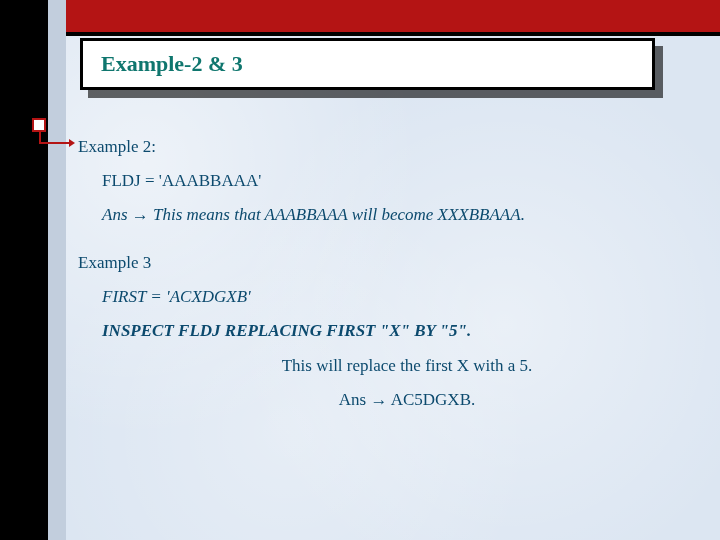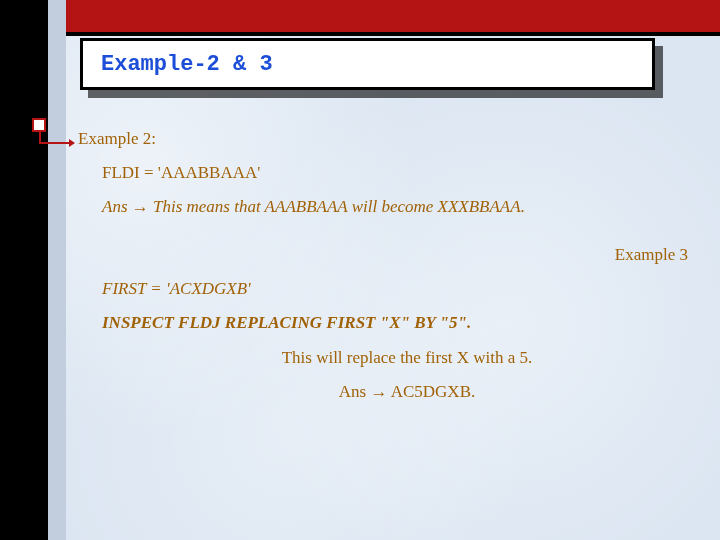--- a/index.html
+++ b/index.html
@@ -44,24 +44,24 @@
     left: 80px; top: 38px;
     width: 575px; height: 52px;
     background: #fff;
     border: 3px solid #000;
     box-shadow: 8px 8px 0 rgba(0,0,0,0.6);
     display: flex;
     align-items: center;
     padding-left: 18px;
   }
   .title-box span {
-    font-family: Liberation Mono, monospace;
+    font-family: Liberation Serif, serif;
     font-weight: bold;
     font-size: 22px;
-    color: #1d4ed8;
+    color: #0f766e;
   }
   .bullet-sq {
     position: absolute;
     left: 32px; top: 118px;
     width: 14px; height: 14px;
     background: #fff;
     border: 2px solid #b41414;
   }
   .bullet-line {
     position: absolute;
@@ -78,31 +78,31 @@
   .bullet-arrow::after {
     content: "";
     position: absolute;
     right: -6px; top: -3px;
     border-left: 6px solid #b41414;
     border-top: 4px solid transparent;
     border-bottom: 4px solid transparent;
   }
   .content {
     position: absolute;
-    left: 78px; top: 128px;
+    left: 78px; top: 136px;
     width: 610px;
-    color: #a16207;
+    color: #0c4a6e;
     font-size: 17px;
     line-height: 1.3;
   }
   .content p { margin-bottom: 12px; }
   .ind1 { padding-left: 24px; }
   .ind2 { padding-left: 24px; font-style: italic; }
   .ind3 { padding-left: 48px; text-align: center; }
-  .ex3 { margin-top: 26px; text-align: right; }
+  .ex3 { margin-top: 26px; }
   .codeblock {
     font-weight: bold;
     padding-left: 0;
   }
   .bold { font-weight: bold; }
 </style>
 </head>
 <body>
 
 <div class="top-red"></div>
@@ -112,21 +112,21 @@
 <div class="title-box">
   <span>Example-2 &amp; 3</span>
 </div>
 
 <div class="bullet-sq"></div>
 <div class="bullet-line"></div>
 <div class="bullet-arrow"></div>
 
 <div class="content">
   <p>Example 2:</p>
-  <p class="ind1">FLDI =  'AAABBAAA'</p>
+  <p class="ind1">FLDJ =  'AAABBAAA'</p>
   <p class="ind2">Ans → This means that AAABBAAA will become XXXBBAAA.</p>
 
   <p class="ex3">Example 3</p>
   <p class="ind2">FIRST = 'ACXDGXB'</p>
   <p class="ind2 bold">INSPECT FLDJ   REPLACING FIRST "X" BY "5".</p>
   <p class="ind3">This will replace the first X with a 5.</p>
   <p class="ind3">Ans → AC5DGXB.</p>
 </div>
 
 </body></html>

